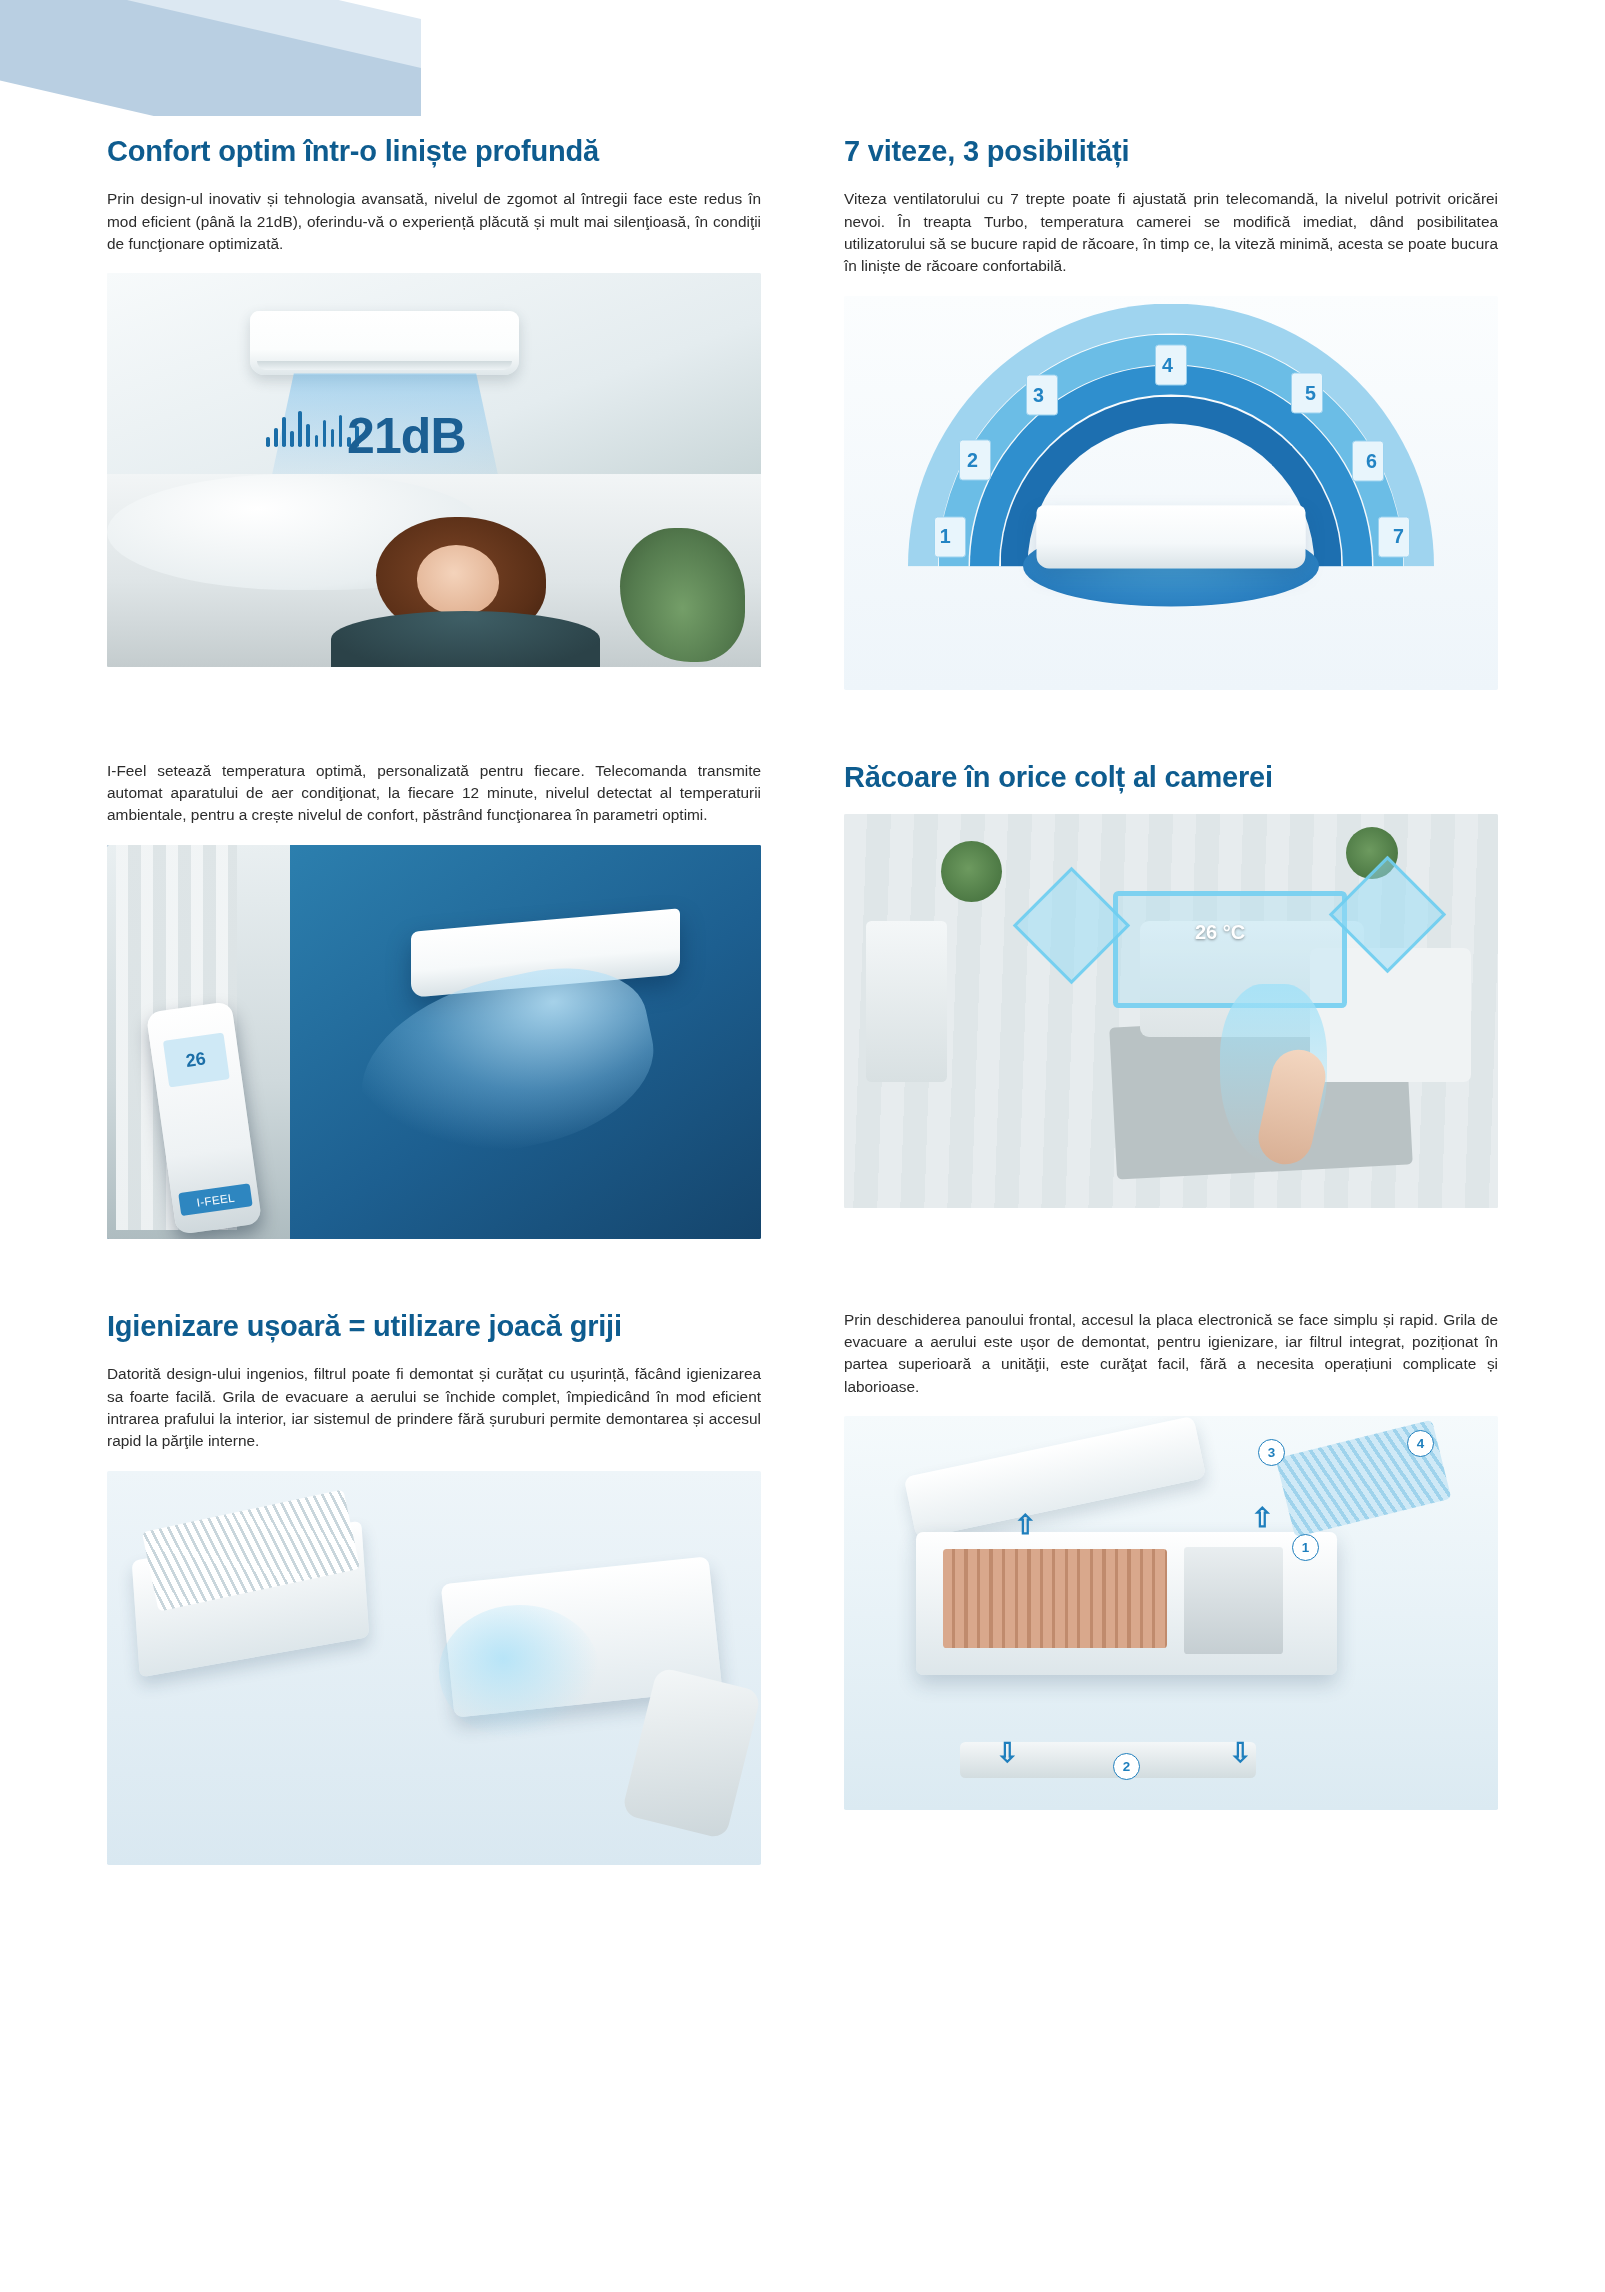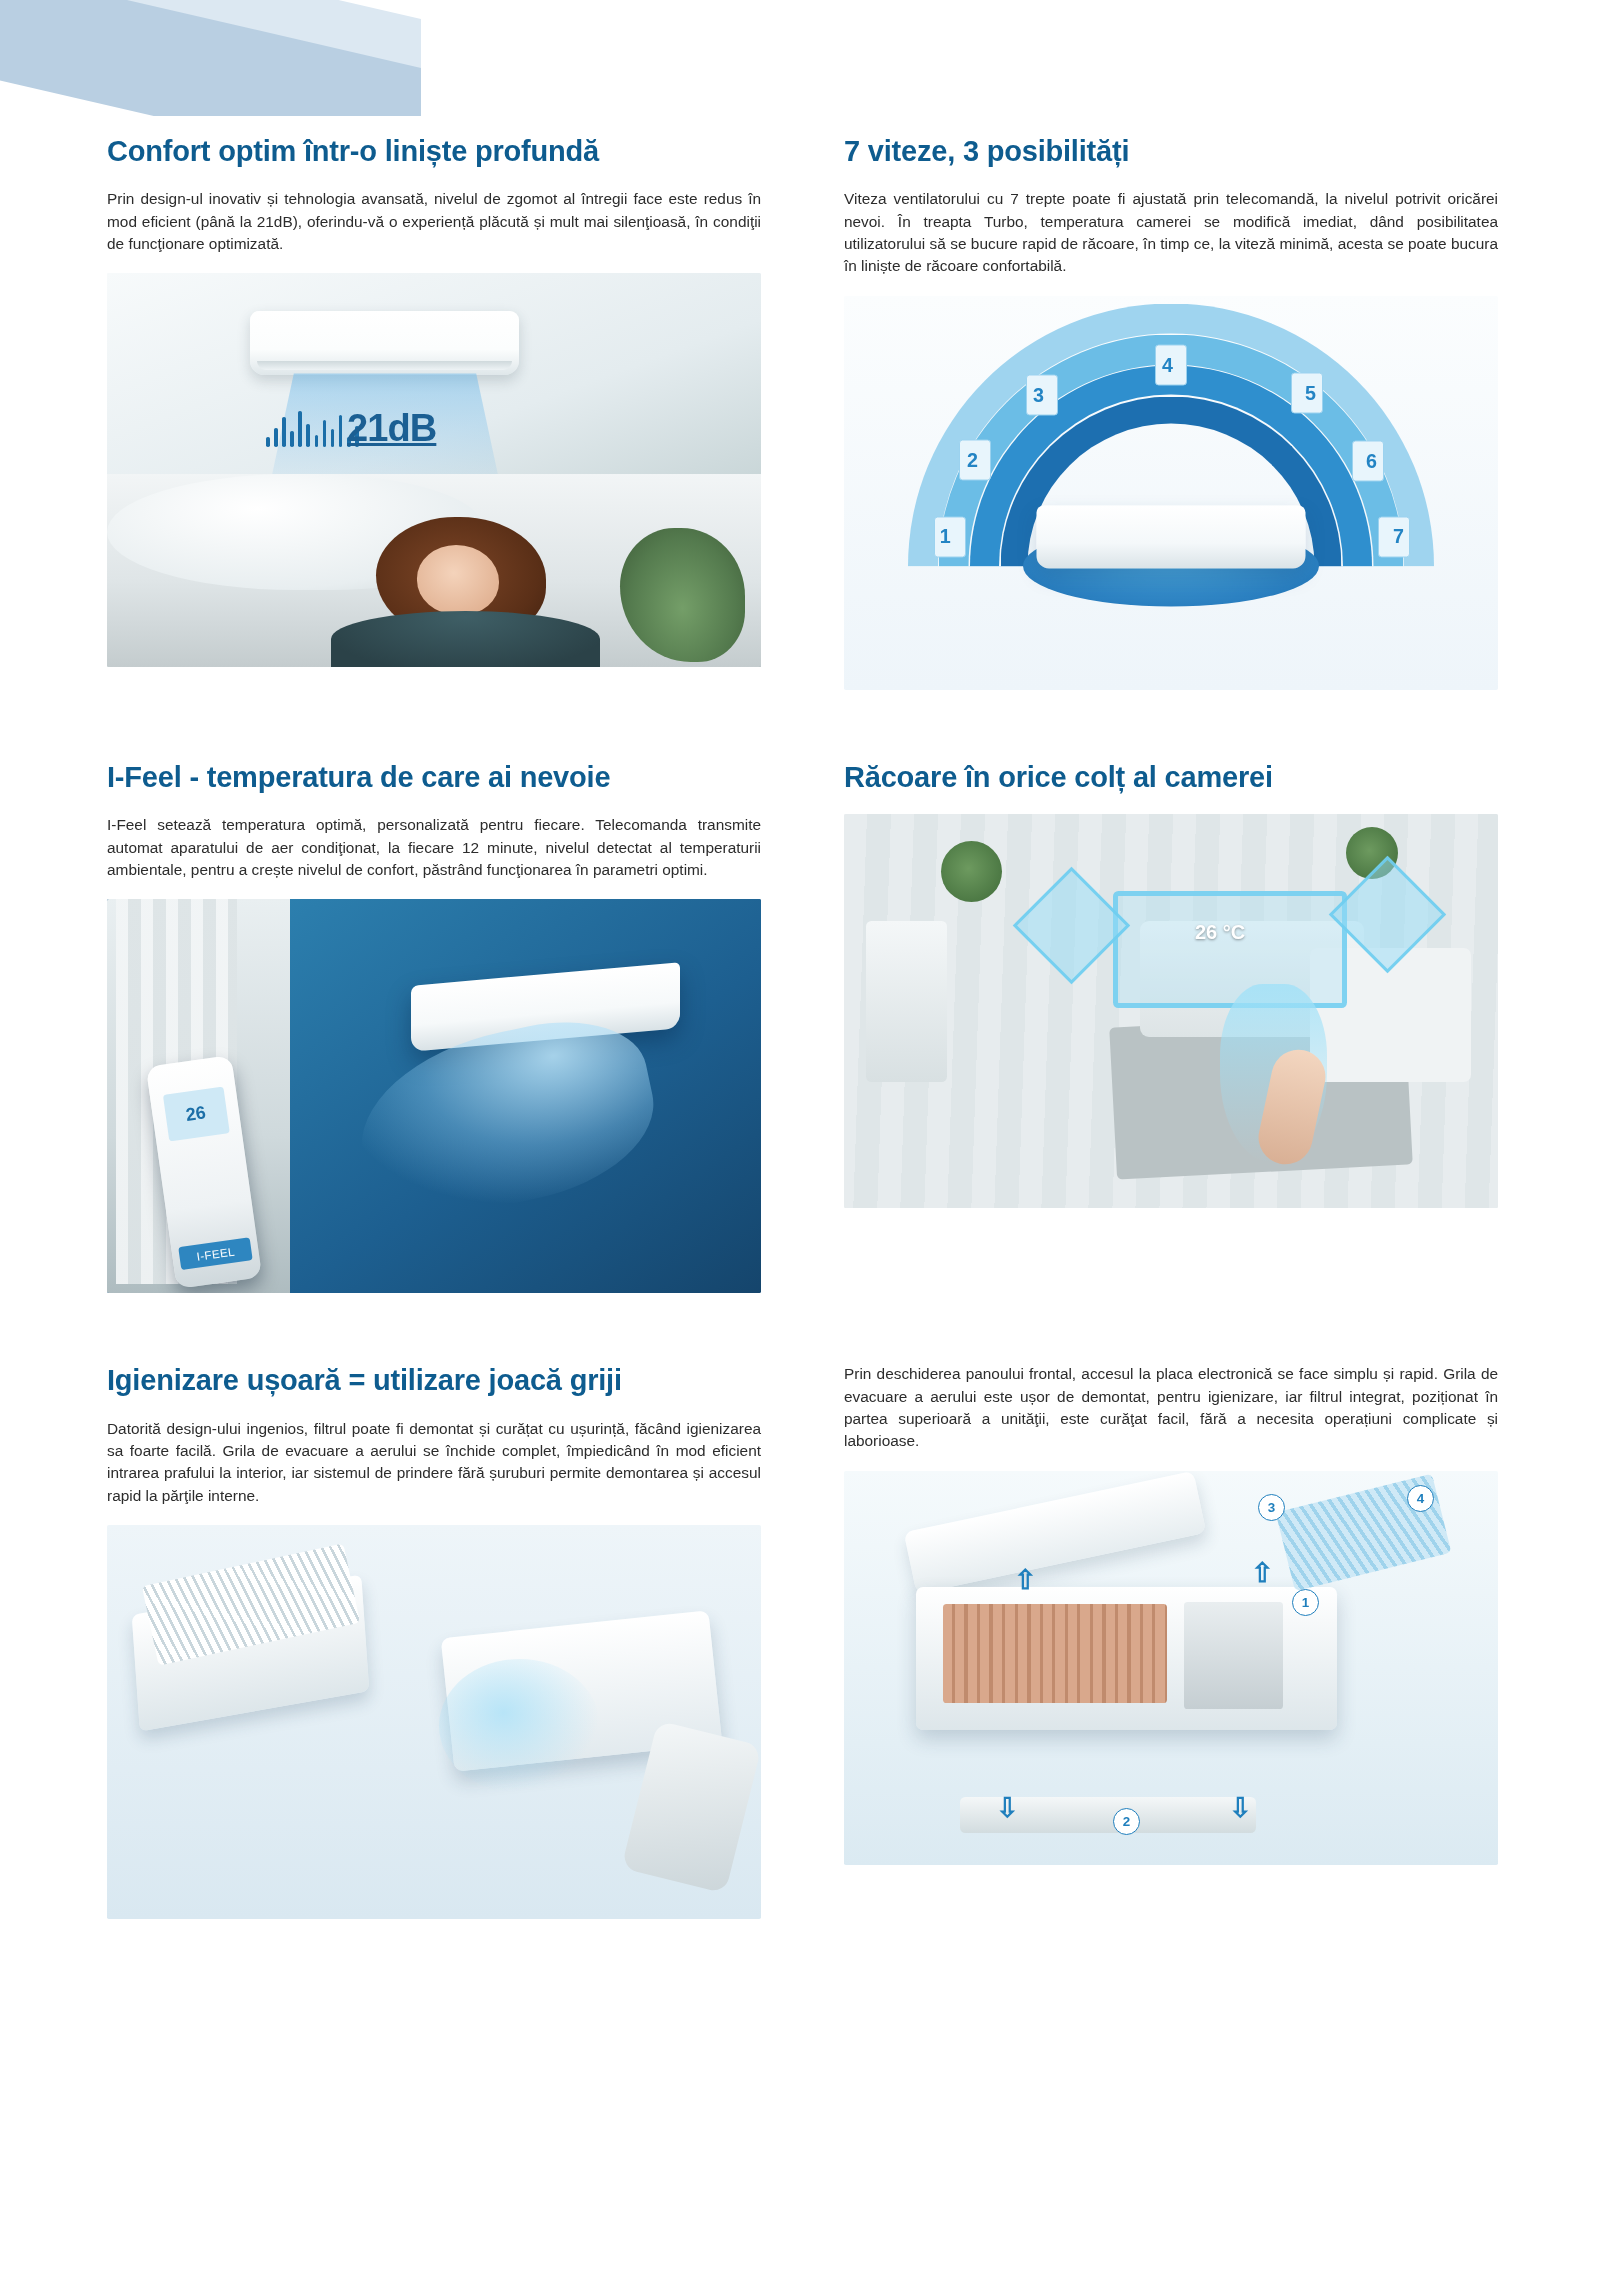--- a/index.html
+++ b/index.html
@@ -121,23 +121,22 @@
   .fig-bed .beam {
     position:absolute;
     left: 158px; top: 100px;
     width: 240px; height: 134px;
     background: linear-gradient(180deg, rgba(120,190,235,0.55), rgba(120,190,235,0));
     clip-path: polygon(12% 0, 88% 0, 100% 100%, 0 100%);
   }
   .fig-bed .db-label {
     position:absolute;
     left: 240px; top: 134px;
-    font-size: 38px; font-weight: bold; color:#1b5f93;
+    font-size: 50px; font-weight: bold; color:#1b5f93;
     letter-spacing: -0.9px;
-    text-decoration: underline;
   }
   .fig-bed .eq {
     position:absolute; left:159px; top:136px;
     display:flex; align-items:flex-end; gap:4.5px; height:38px;
   }
   .fig-bed .eq i { display:block; width:3.6px; background:#1b6ea8; border-radius:1.8px; }
   .fig-bed .bed {
     position:absolute; left:0; bottom:0; width:654px; height:193px;
     background: linear-gradient(180deg,#f2f5f6 0%, #dfe5e7 55%, #c4ccce 100%);
   }
@@ -454,21 +453,20 @@
           <div class="disc"></div>
           <div class="ac-unit"></div>
         </div>
       </div>
     </div>
 
     <div class="row-gap-1"></div>
     <div class="row-gap-1"></div>
 
     <div class="cell">
-      <h2 class="section-title">I-Feel - temperatura de care ai nevoie</h2>
       <p class="section-body">I-Feel setează temperatura optimă, personalizată pentru fiecare. Telecomanda transmite automat aparatului de aer condiţionat, la fiecare 12 minute, nivelul detectat al temperaturii ambientale, pentru a crește nivelul de confort, păstrând funcţionarea în parametri optimi.</p>
       <div class="figure fig-ifeel">
         <div class="wall-left"></div>
         <div class="wall-blue"></div>
         <div class="curtain"></div>
         <div class="ac-unit"></div>
         <div class="flow"></div>
         <div class="remote">
           <div class="screen">26</div>
           <div class="ifeel-badge">I-FEEL</div>

